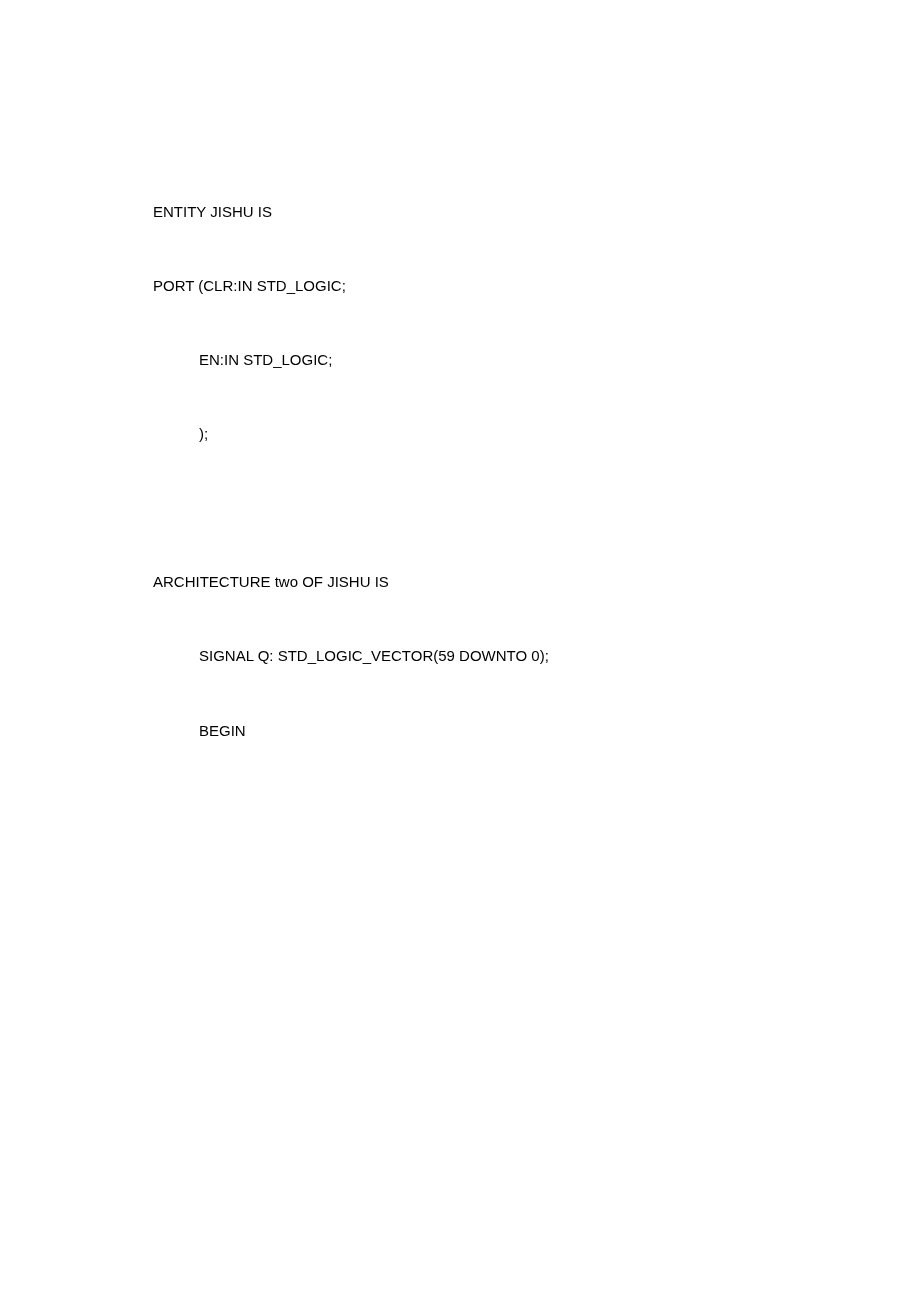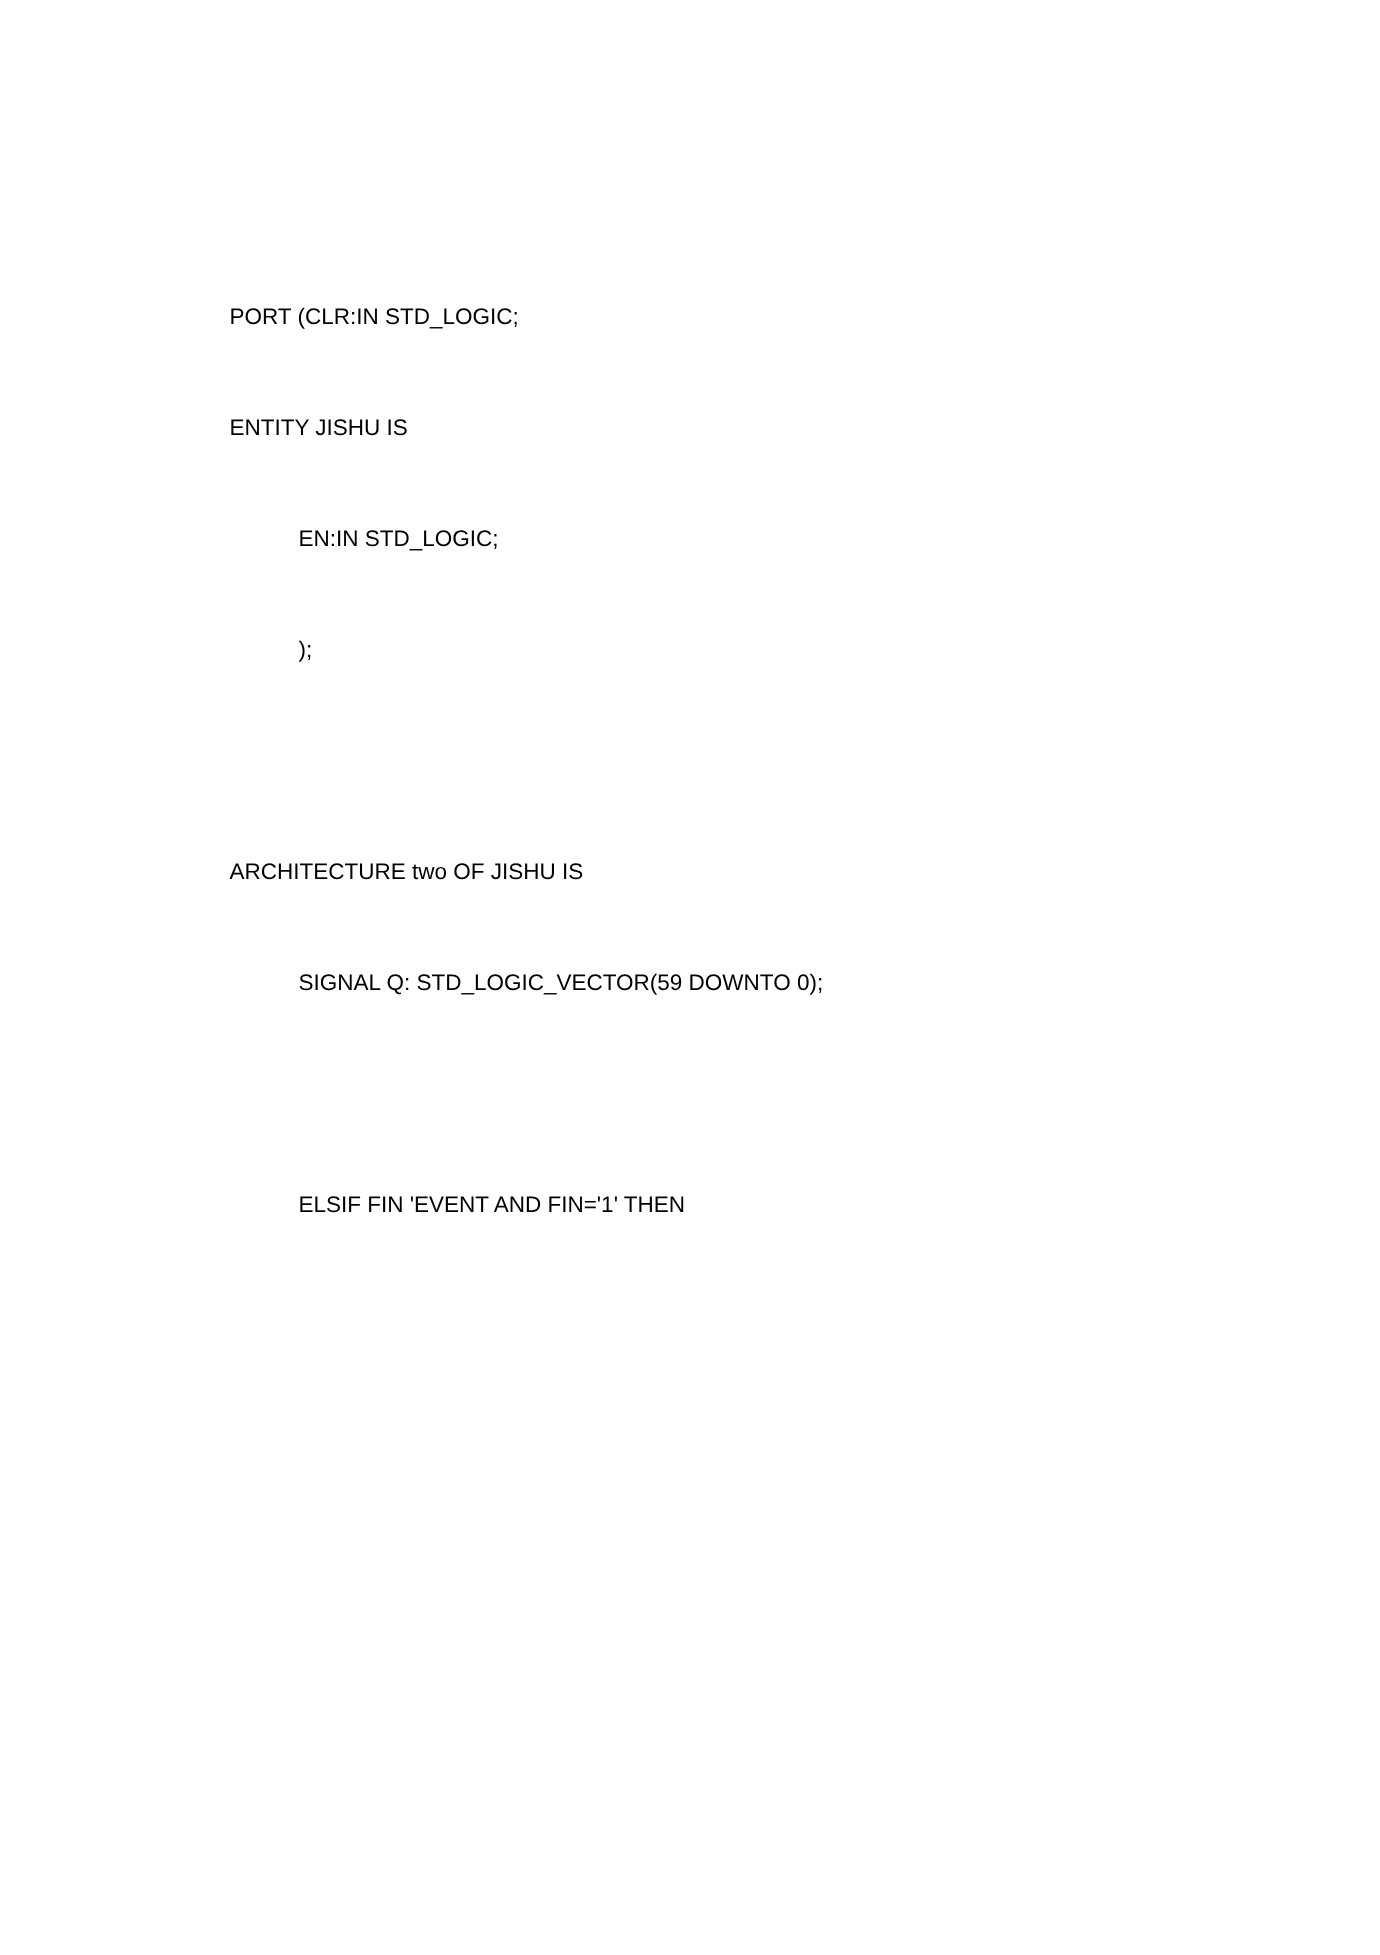--- a/index.html
+++ b/index.html
@@ -28,28 +28,28 @@
       display: block;
     }
     .blank {
       height: 24px;
     }
   </style>
 </head>
 <body>
 
 <div class="code-block">
+  <span class="line">ENTITY JISHU IS</span>
   <span class="line">PORT (CLR:IN STD_LOGIC;</span>
-  <span class="line">ENTITY JISHU IS</span>
   <span class="line indent1">EN:IN STD_LOGIC;</span>
   <span class="line indent1">);</span>
   <div class="blank"></div>
   <span class="line">ARCHITECTURE two OF JISHU IS</span>
   <span class="line indent1">SIGNAL Q: STD_LOGIC_VECTOR(59 DOWNTO 0);</span>
+  <span class="line indent1">BEGIN</span>
   <div class="blank"></div>
-  <span class="line indent1">ELSIF FIN 'EVENT AND FIN='1' THEN</span>
   
   
   
   
   
   
 </div>
 
 </body></html>

